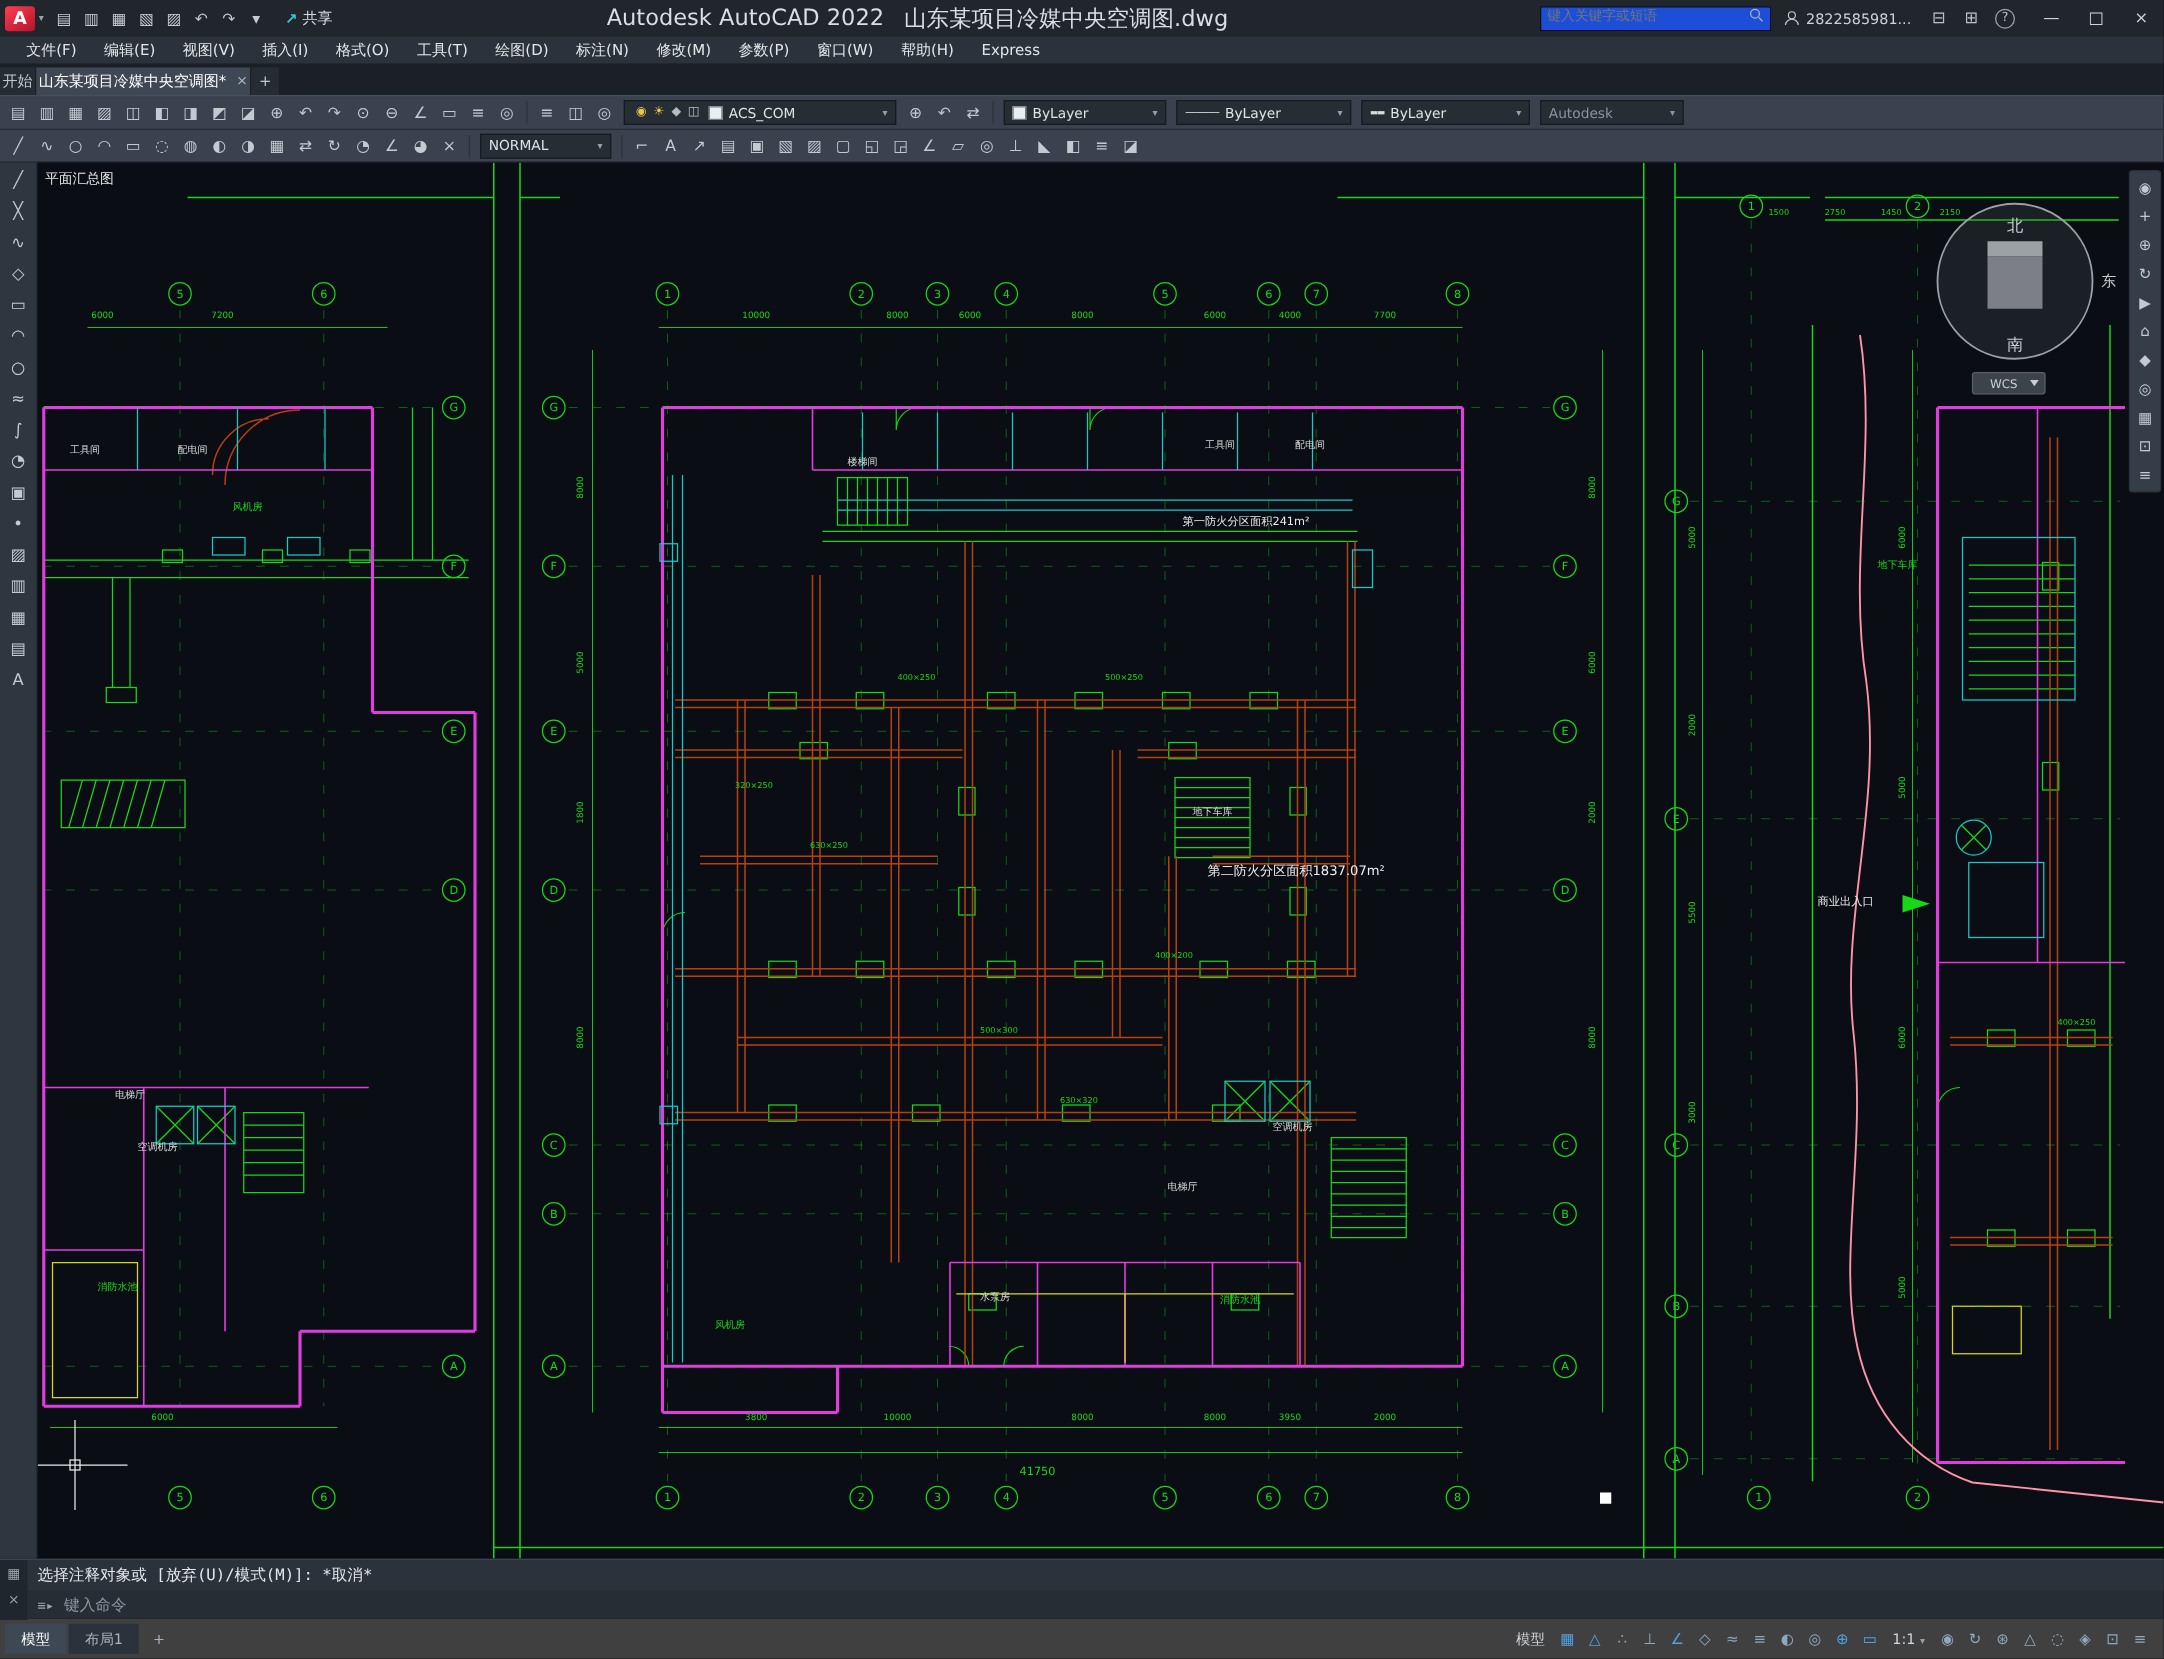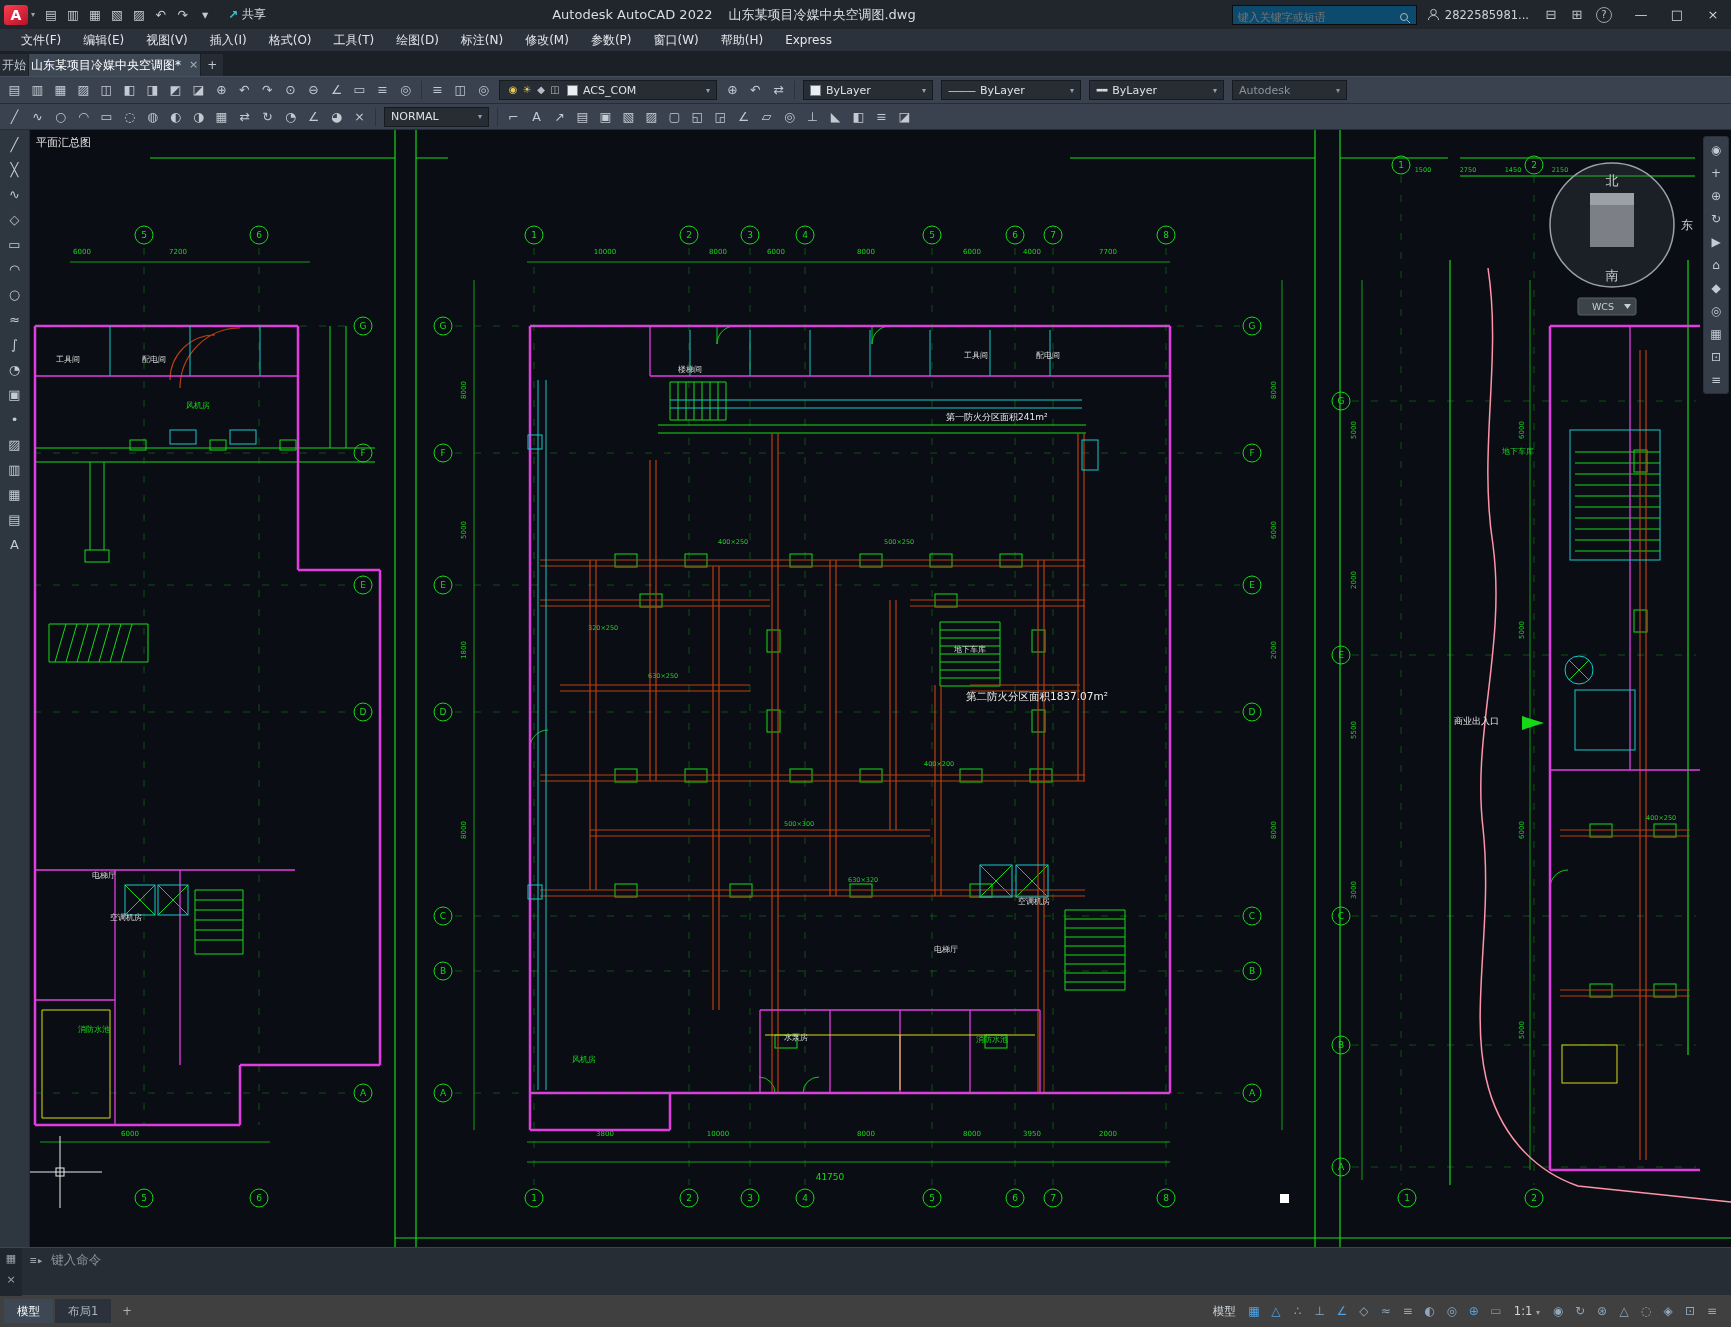--- a/index.html
+++ b/index.html
@@ -7,23 +7,23 @@
   .icons{display:flex;align-items:center}
   
   .titlebar{height:29px;background:#21262d;display:flex;align-items:center;color:#ccd2d9;font-size:12px;padding-left:4px;gap:2px}
   .acad-logo{width:24px;height:20px;border-radius:3px;background:linear-gradient(145deg,#ff3d4f,#b5122b);color:#fff;font-weight:700;font-size:14px;text-align:center;line-height:20px}
   .logo-caret{font-size:8px;color:#9aa2ab;margin:0 3px 0 1px}
   .tb-icon{display:inline-block;text-align:center;color:#c3cad2;width:23px;height:22px;line-height:22px;font-size:12.5px}
   .qa .tb-icon{width:22px}
   .share{display:flex;align-items:center;gap:4px;margin-left:10px;color:#d6dade}
   .share-ic{color:#38c6d4;font-weight:700}
   .tb-spacer{flex:1}
-  .title-text{white-space:nowrap;color:#d9dee4;font-size:13px}
+  .title-text{white-space:nowrap;color:#d9dee4;font-size:18px}
   .doc-text{margin-left:14px}
-  .search-wrap{display:flex;align-items:flex-end;background:#0c4a6e;border:1px solid #0a0d10;height:20px;width:185px;margin-left:30px;padding:0 5px;gap:4px}
+  .search-wrap{display:flex;align-items:flex-start;background:#1d4ed8;border:1px solid #0a0d10;height:20px;width:185px;margin-left:30px;padding:0 5px;gap:4px}
   .search-input{flex:1;background:transparent;border:none;outline:none;color:#aeb6bf;font-size:11px;font-family:inherit;min-width:0}
   .account{display:flex;align-items:center;gap:5px;margin:0 8px;font-size:11.5px;color:#ccd2d9}
   .t-ic{width:24px;text-align:center;color:#b9c1c9;font-size:13px}
   .help-ic{border:1px solid #9aa2ab;border-radius:50%;width:16px;height:16px;line-height:14px;font-size:10px;margin:0 5px}
   .win-btns{display:flex;height:29px;margin-left:4px}
   .win-btn{width:36px;text-align:center;line-height:29px;color:#ccd2d9;font-size:13px}
   
   .menubar{height:22px;background:#2c323b;display:flex;align-items:center;padding-left:10px;color:#e2e6ea;font-size:12px}
   .menu-item{padding:0 11px;line-height:22px}
   
@@ -597,20 +597,21 @@
         <span class="tb-icon">≡</span>
       </div>
   </div>
 </div>
 
 <div class="cmdpanel">
   <div class="cmd-rail" id="cmd-rail">
       <span class="cmd-btn">▦</span>
       <span class="cmd-btn">×</span>
     </div>
+  <div class="cmd-history">选择注释对象或 [放弃(U)/模式(M)]: *取消*</div>
   <div class="cmd-input">
     <span class="icons" id="cmd-btns">
         <span class="cmd-btn">≡</span>
         <span class="cmd-btn">▸</span>
       </span>
     <span class="cmd-prompt">键入命令</span>
   </div>
 </div>
 
 <div class="statusbar">

